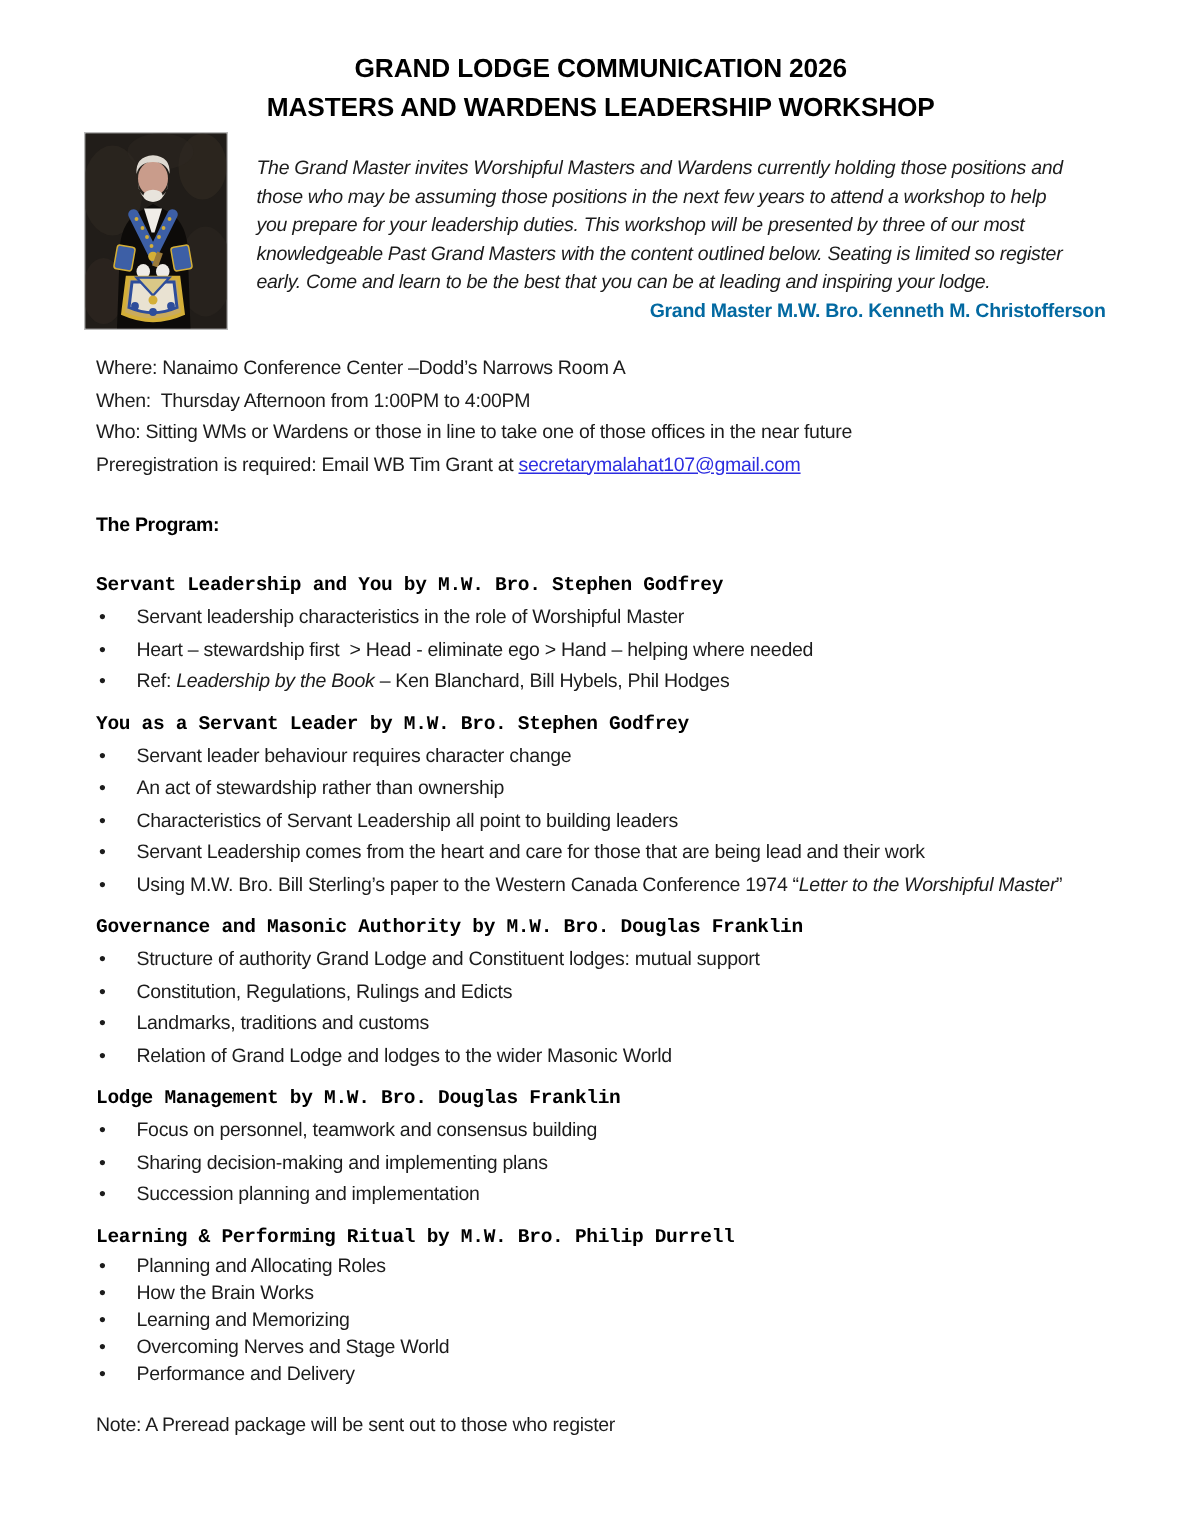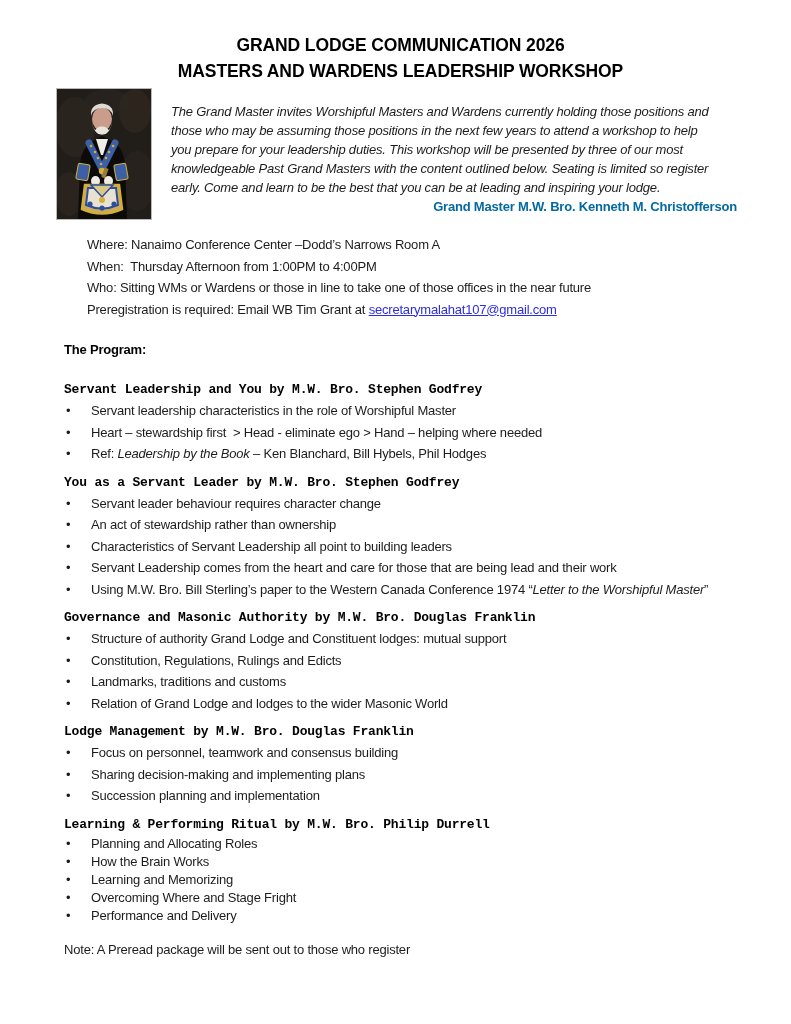--- a/index.html
+++ b/index.html
@@ -22,21 +22,21 @@
   .photo-frame svg{display:block;width:94px;height:130px;}
   .intro-text{flex:1;margin-left:19px;padding-top:14px;}
   .intro-paragraph{
     margin:0;font-style:italic;line-height:19px;white-space:pre;
     font-size:13px;
   }
   .attribution{
     margin:0;font-weight:bold;text-align:right;line-height:19px;font-size:13px;color:#0369a1;
   }
   
-  .details{margin-top:14px;margin-left:23px;}
+  .details{margin-top:14px;}
   .detail-line{line-height:21.5px;white-space:pre;}
   .email-link{color:#2d2de0;text-decoration:underline;cursor:pointer;}
   
   .program-label{margin:20px 0 0 0;font-weight:bold;color:#000;line-height:20px;font-size:13px;}
   .program-section{margin-top:8px;}
   .program-section.first{margin-top:20px;}
   .section-heading{margin:0;font-weight:bold;color:#000;font-size:13px;line-height:20px;font-family:Liberation Mono, monospace;}
   .bullet-list{list-style:none;margin:0;padding:0 0 0 2px;}
   .bullet-list li{
     position:relative;padding-left:25px;line-height:21.5px;white-space:pre;
@@ -159,21 +159,21 @@
           <li><span>Sharing decision-making and implementing plans</span></li>
           <li><span>Succession planning and implementation</span></li>
         </ul>
       </section>
       <section class="program-section compact">
         <h3 class="section-heading">Learning &amp; Performing Ritual by M.W. Bro. Philip Durrell</h3>
         <ul class="bullet-list">
           <li><span>Planning and Allocating Roles</span></li>
           <li><span>How the Brain Works</span></li>
           <li><span>Learning and Memorizing</span></li>
-          <li><span>Overcoming Where and Stage Fright</span></li>
+          <li><span>Overcoming Nerves and Stage World</span></li>
           <li><span>Performance and Delivery</span></li>
         </ul>
       </section>
     </div>
 
   <p class="note">Note: A Preread package will be sent out to those who register</p>
 
 </div>
 
 </body></html>

